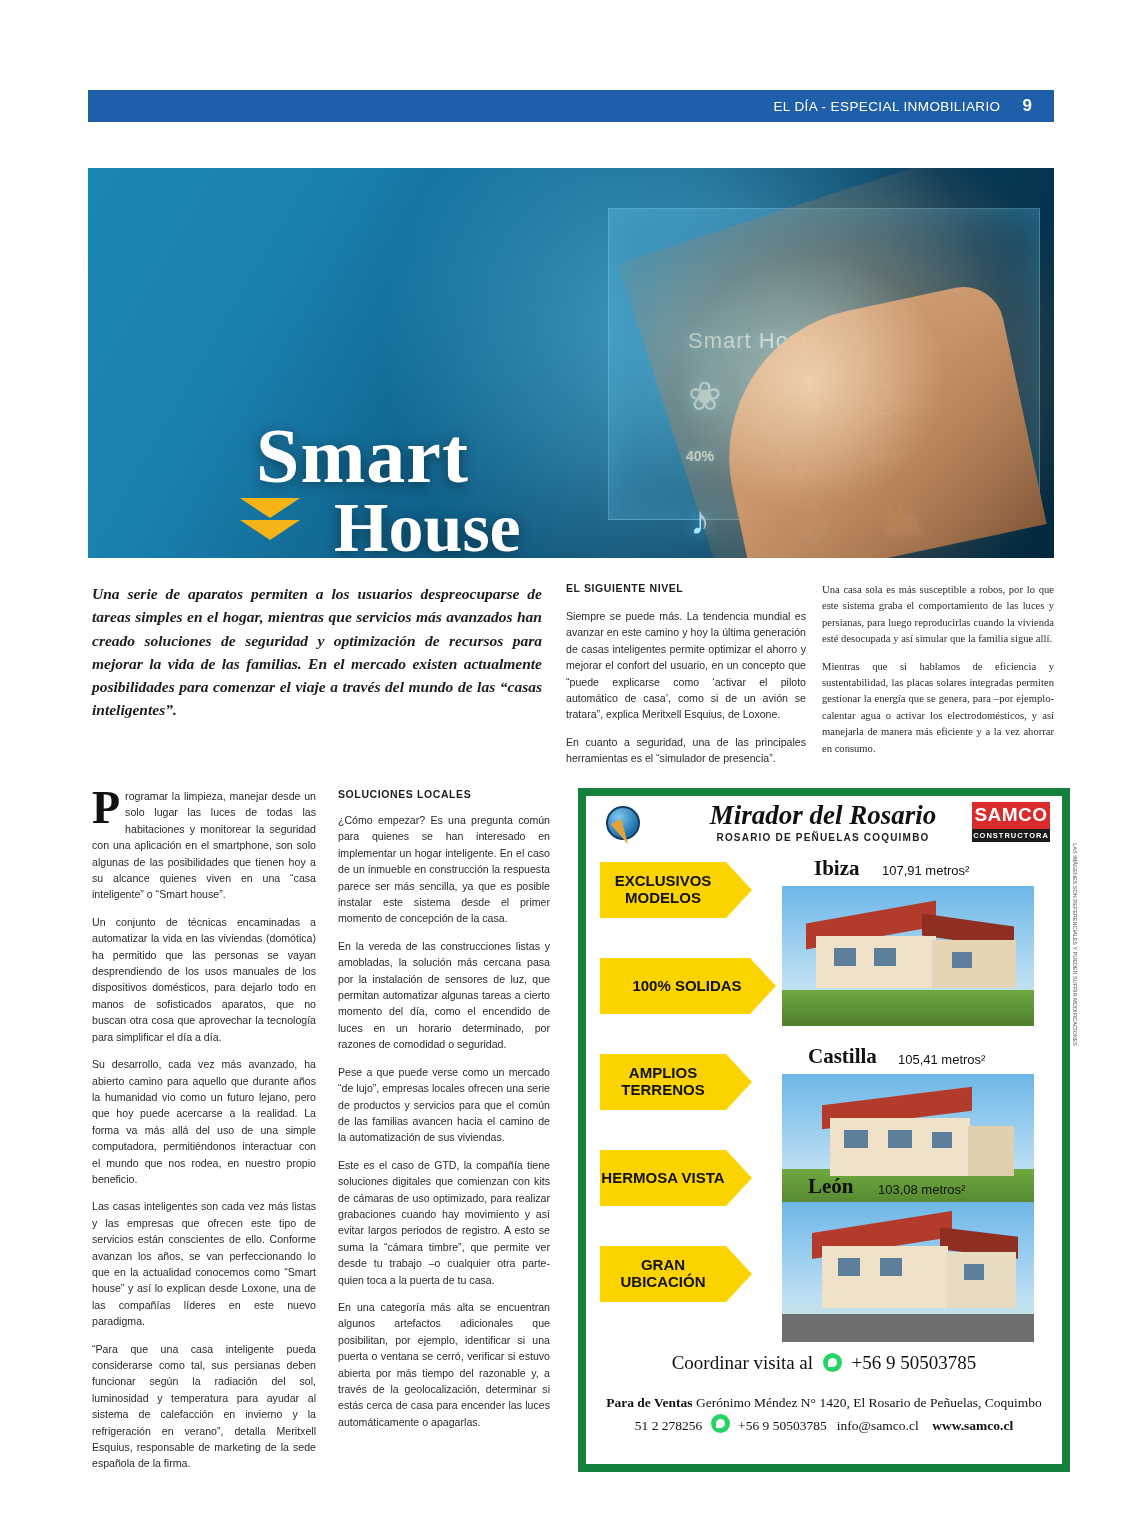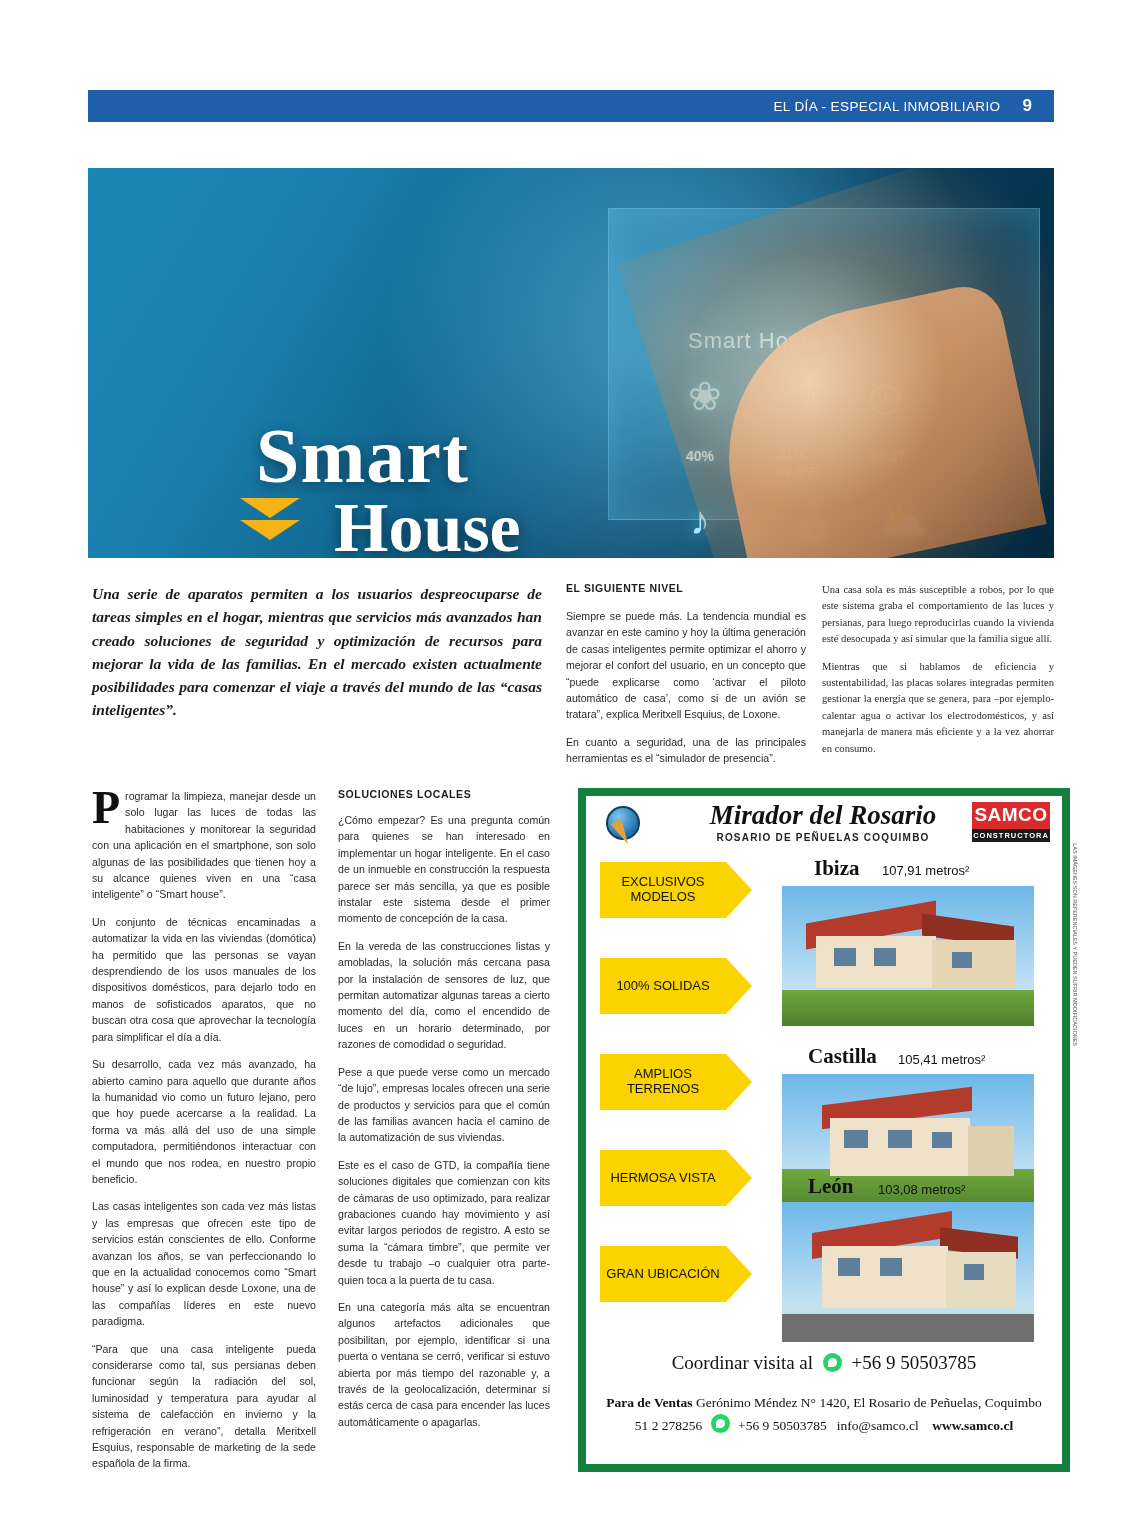--- a/index.html
+++ b/index.html
@@ -131,28 +131,28 @@
     background:#d92b2b;color:#fff;font-weight:bold;font-size:19px;padding:2px 0 3px;
     letter-spacing:.5px;
   }
   .samco .cap{
     background:#1b1b1b;color:#fff;font-size:7.5px;letter-spacing:1px;padding:2px 0;font-weight:bold;
   }
 
   .tag{
     position:absolute;left:14px;width:126px;height:56px;background:#fbd400;
     display:flex;align-items:center;justify-content:center;text-align:center;
-    font-weight:normal;font-size:13px;line-height:1.12;color:#111;
+    font-weight:bold;font-size:15px;line-height:1.12;color:#111;
   }
   .tag:after{
     content:"";position:absolute;right:-26px;top:0;width:0;height:0;
     border-top:28px solid transparent;border-bottom:28px solid transparent;
     border-left:26px solid #fbd400;
   }
-  .t1{top:66px;} .t2{top:162px;} .t3{top:258px;} .t4{top:354px;} .t5{top:450px;}
+  .t1{top:66px;} .t2{top:162px;padding-left:24px;} .t3{top:258px;} .t4{top:354px;} .t5{top:450px;}
 
   .house-name{
     position:absolute;font-family:"Liberation Serif", serif;font-weight:bold;font-size:21px;color:#111;
   }
   .house-meters{position:absolute;font-size:13px;color:#111;}
   .photo{
     position:absolute;border:0;overflow:hidden;
   }
   .photo .sky{position:absolute;inset:0;background:linear-gradient(#6db7e8,#bfe0f4 70%,#cfe6d2);}
   .photo .grass{position:absolute;left:0;right:0;bottom:0;height:26%;background:linear-gradient(#6fa83f,#4e7f2c);}

